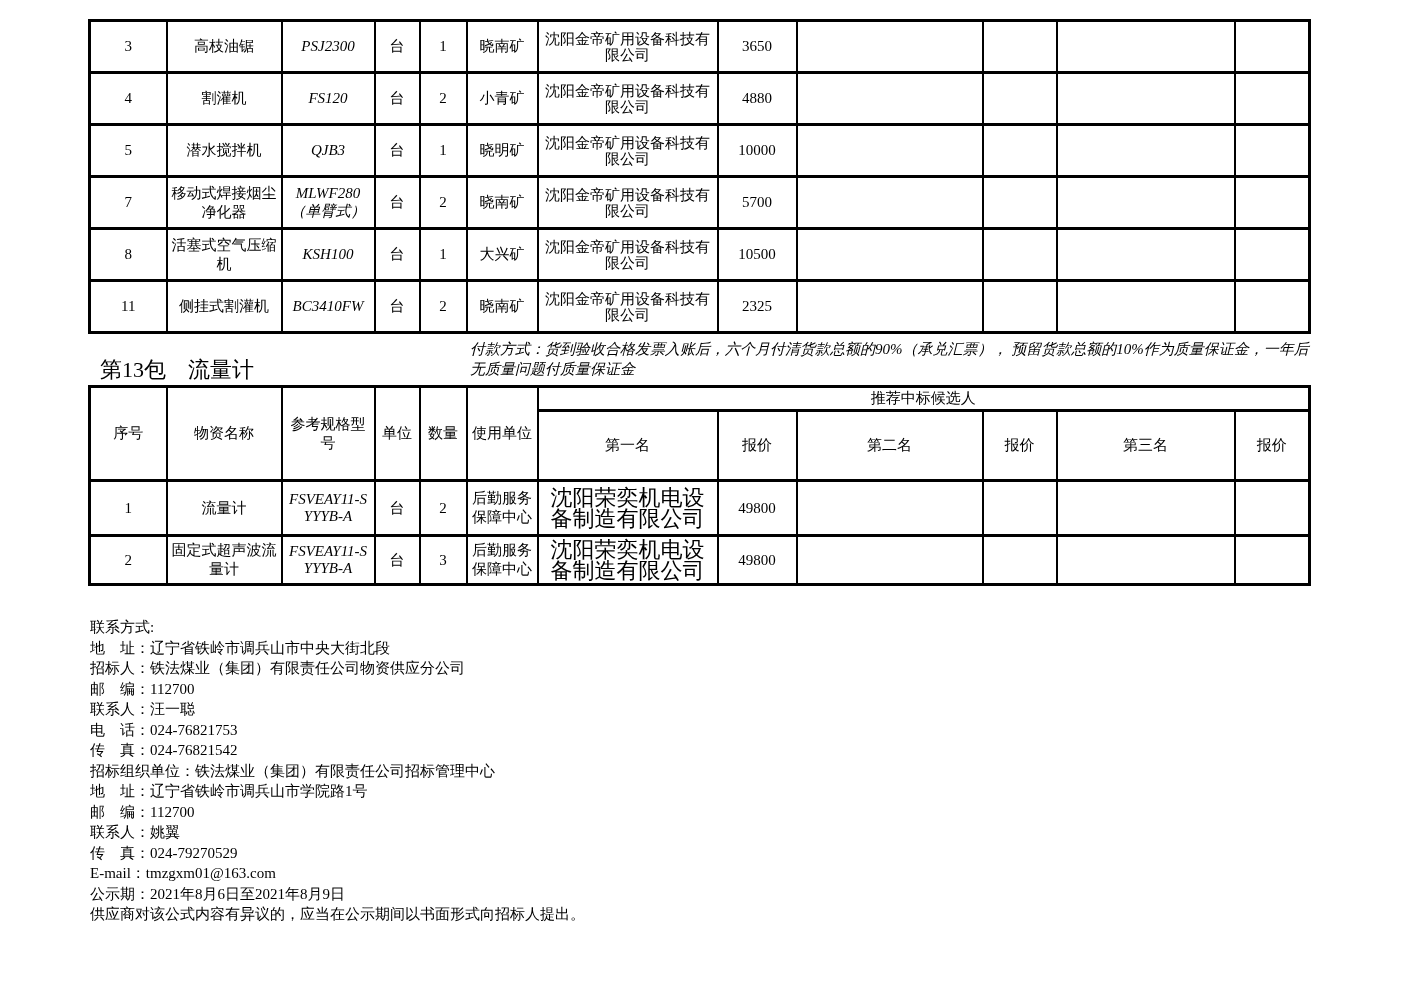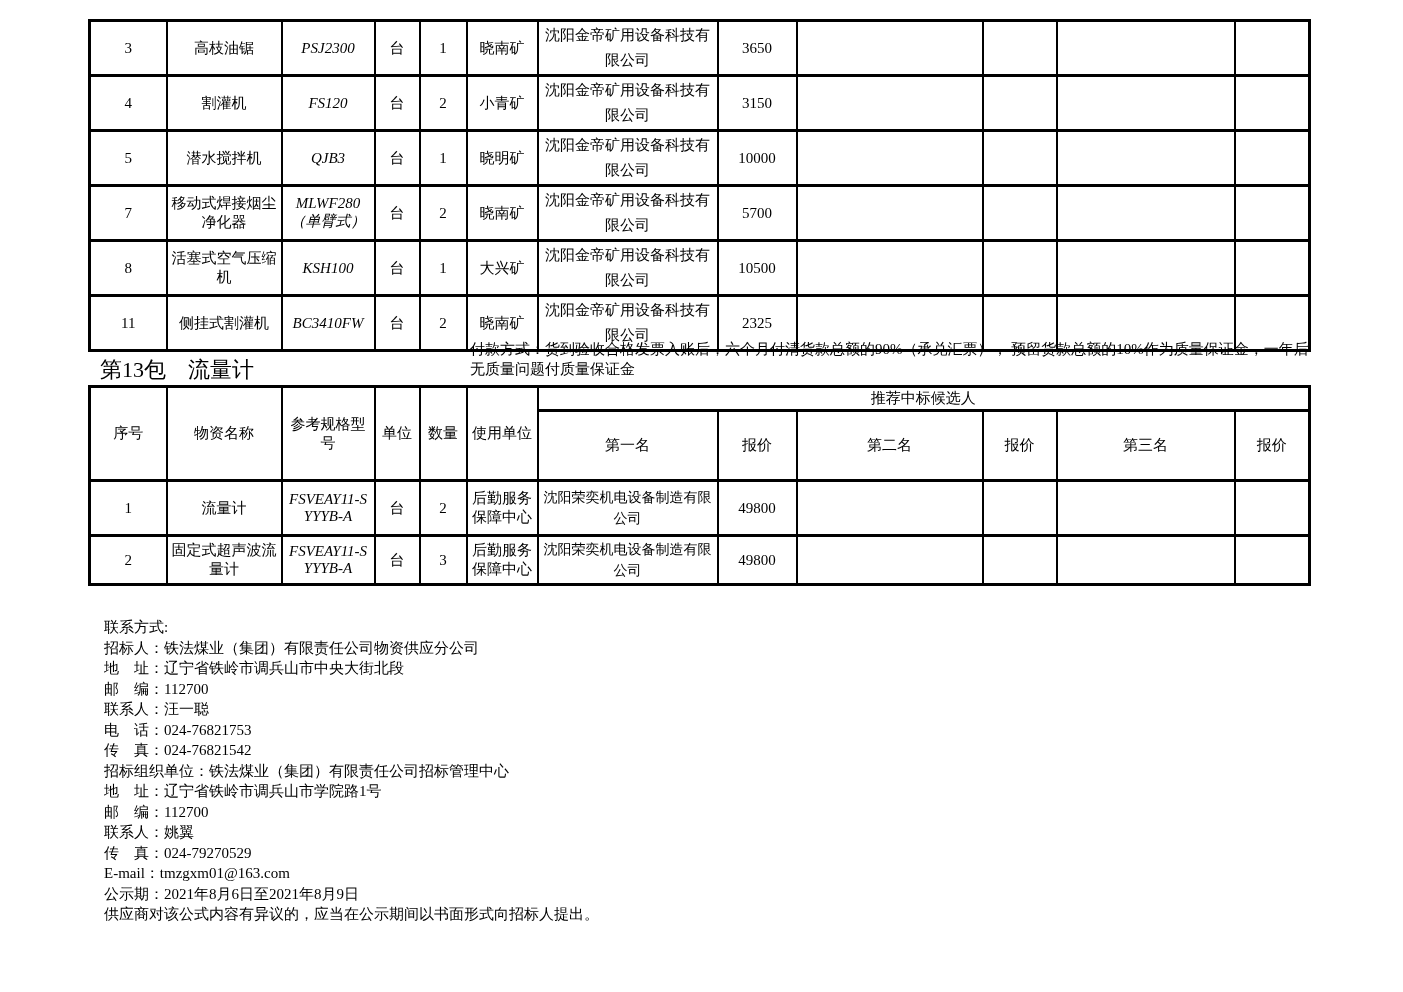--- a/index.html
+++ b/index.html
@@ -25,47 +25,47 @@
     text-align: center;
     vertical-align: middle;
     font-size: 15px;
     overflow: hidden;
     word-break: break-all;
   }
   .ta-left { text-align: left; }
   .cell-name  { font-size: 16px; margin-top: 48px; }
   .cell-spec  { font-size: 14px; font-style: italic; }
   .cell-user  { font-size: 14px; margin-top: 36px; }
-  .cell-co    { font-size: 14px; line-height: 25px; }
+  .cell-co    { font-size: 14px; line-height: 16px; }
   .cell-price { font-size: 15px; }
 
   #top-table-wrap  { position: absolute; left: 88px;  top: 19px; }
   #top-table td { height: 52px; }
 
   #package-title {
     position: absolute; left: 100px; top: 355px;
     font-size: 22px; white-space: pre;
   }
   #payment-terms {
     position: absolute; left: 470px; top: 340px; width: 845px;
-    font-size: 15px; line-height: 19.5px;
+    font-size: 15px; line-height: 19.5px; font-style: italic;
   }
 
   #flow-table-wrap { position: absolute; left: 88px; top: 385px; }
   #flow-table .hdr-top  { height: 22px; font-size: 15px; }
   #flow-table .hdr-sub  { height: 70px; font-size: 15px; }
   #flow-table .row-1 td { height: 55px; }
   #flow-table .row-2 td { height: 49px; }
-  #flow-table .cell-co  { font-size: 14px; line-height: 21px; }
+  #flow-table .cell-co  { font-size: 22px; line-height: 21px; }
 
   #contact-block {
     position: absolute; left: 90px; top: 617px;
     font-size: 15px; line-height: 20.5px;
   }
-  #contact-block div { white-space: pre; margin-left: 14px; }
+  #contact-block div { white-space: pre; }
 </style>
 </head>
 <body>
 
 <div id="top-table-wrap">
   <table class="doc" id="top-table">
     <colgroup>
       <col style="width:77px">
         <col style="width:115px">
         <col style="width:93px">
@@ -95,21 +95,21 @@
         <td></td>
       </tr>
       <tr>
         <td>4</td>
         <td class="ta-left cell-name">割灌机</td>
         <td class="ta-left cell-spec">FS120</td>
         <td>台</td>
         <td>2</td>
         <td class="cell-user">小青矿</td>
         <td class="cell-co">沈阳金帝矿用设备科技有限公司</td>
-        <td class="cell-price">3150</td>
+        <td class="cell-price">4880</td>
         <td></td>
         <td></td>
         <td></td>
         <td></td>
       </tr>
       <tr>
         <td>5</td>
         <td class="ta-left cell-name">潜水搅拌机</td>
         <td class="ta-left cell-spec">QJB3</td>
         <td>台</td>
@@ -232,22 +232,22 @@
         <td></td>
         <td></td>
         <td></td>
       </tr>
     </tbody>
   </table>
 </div>
 
 <div id="contact-block">
   <div>联系方式:</div>
+  <div>地　址：辽宁省铁岭市调兵山市中央大街北段</div>
   <div>招标人：铁法煤业（集团）有限责任公司物资供应分公司</div>
-  <div>地　址：辽宁省铁岭市调兵山市中央大街北段</div>
   <div>邮　编：112700</div>
   <div>联系人：汪一聪</div>
   <div>电　话：024-76821753</div>
   <div>传　真：024-76821542</div>
   <div>招标组织单位：铁法煤业（集团）有限责任公司招标管理中心</div>
   <div>地　址：辽宁省铁岭市调兵山市学院路1号</div>
   <div>邮　编：112700</div>
   <div>联系人：姚翼</div>
   <div>传　真：024-79270529</div>
   <div>E-mail：tmzgxm01@163.com</div>

